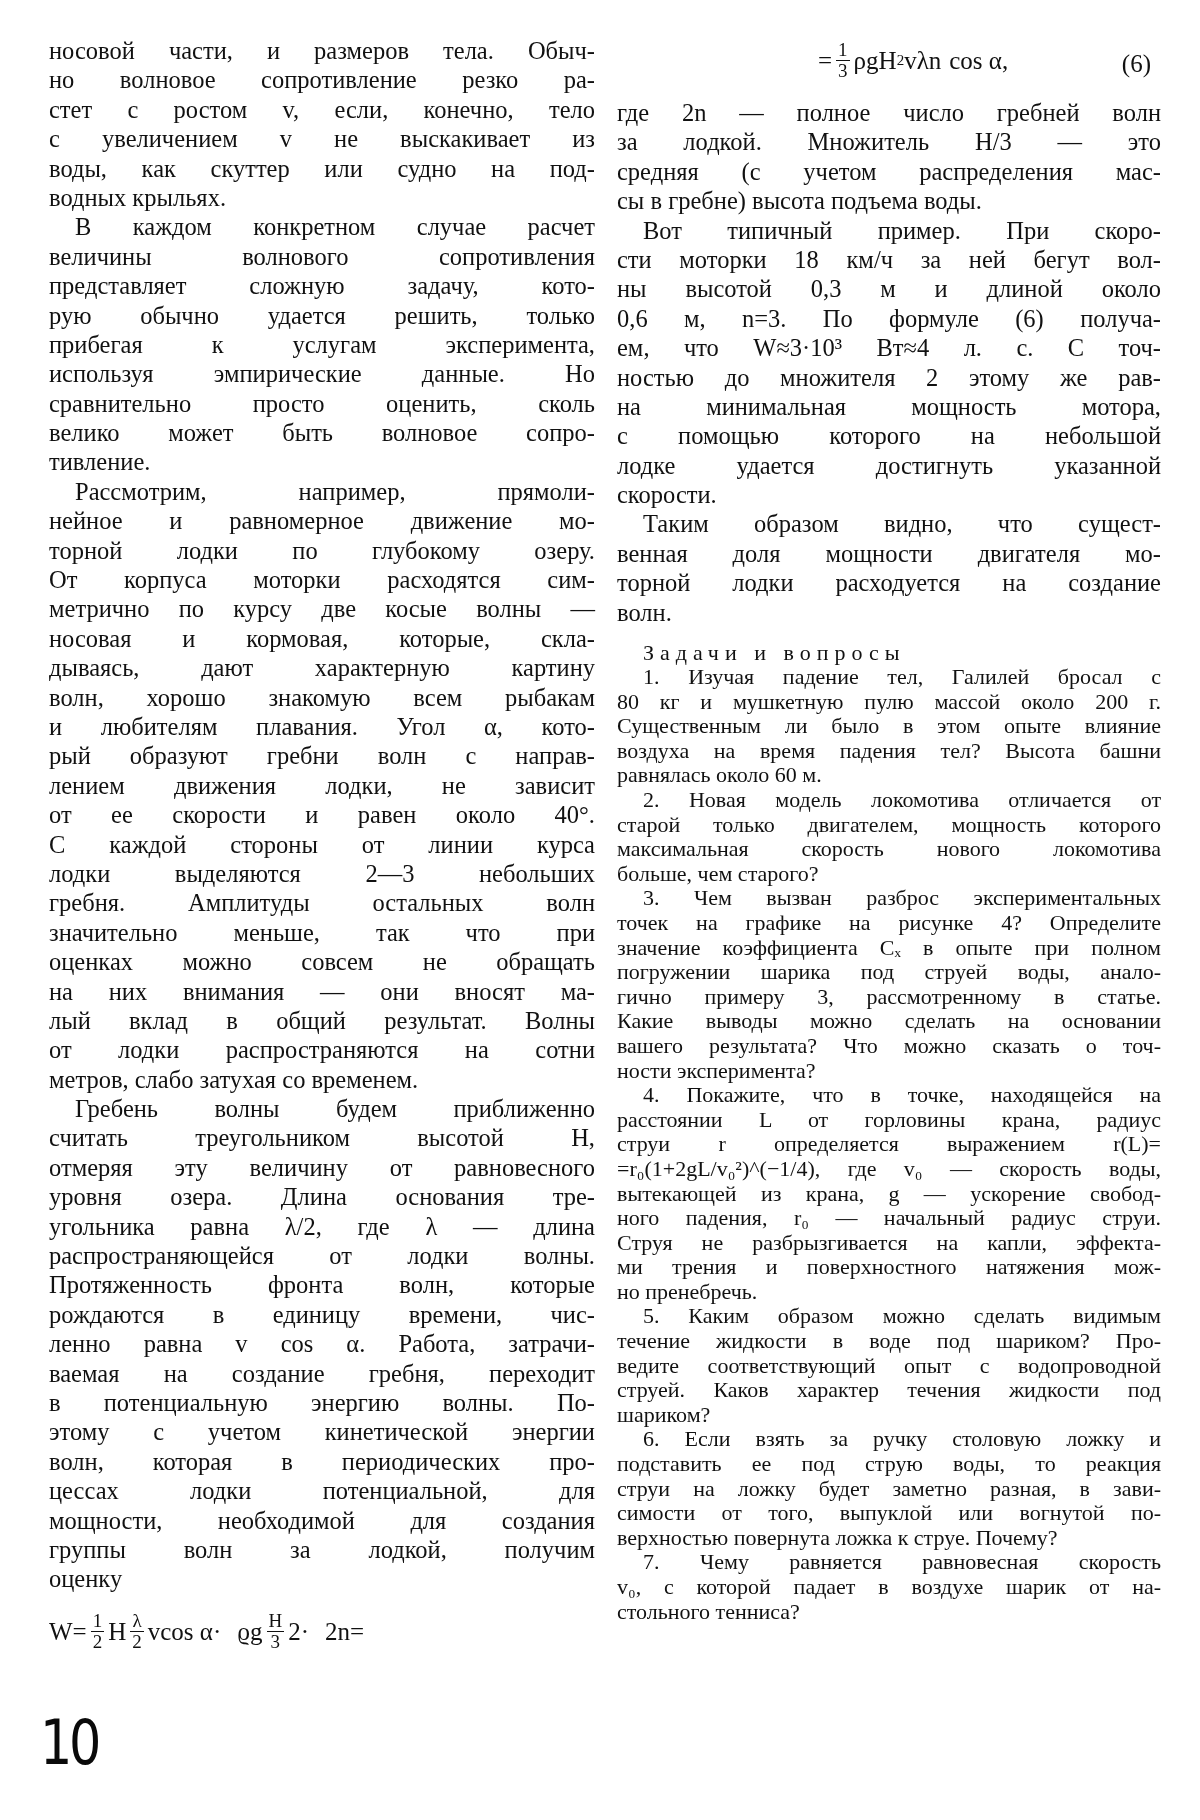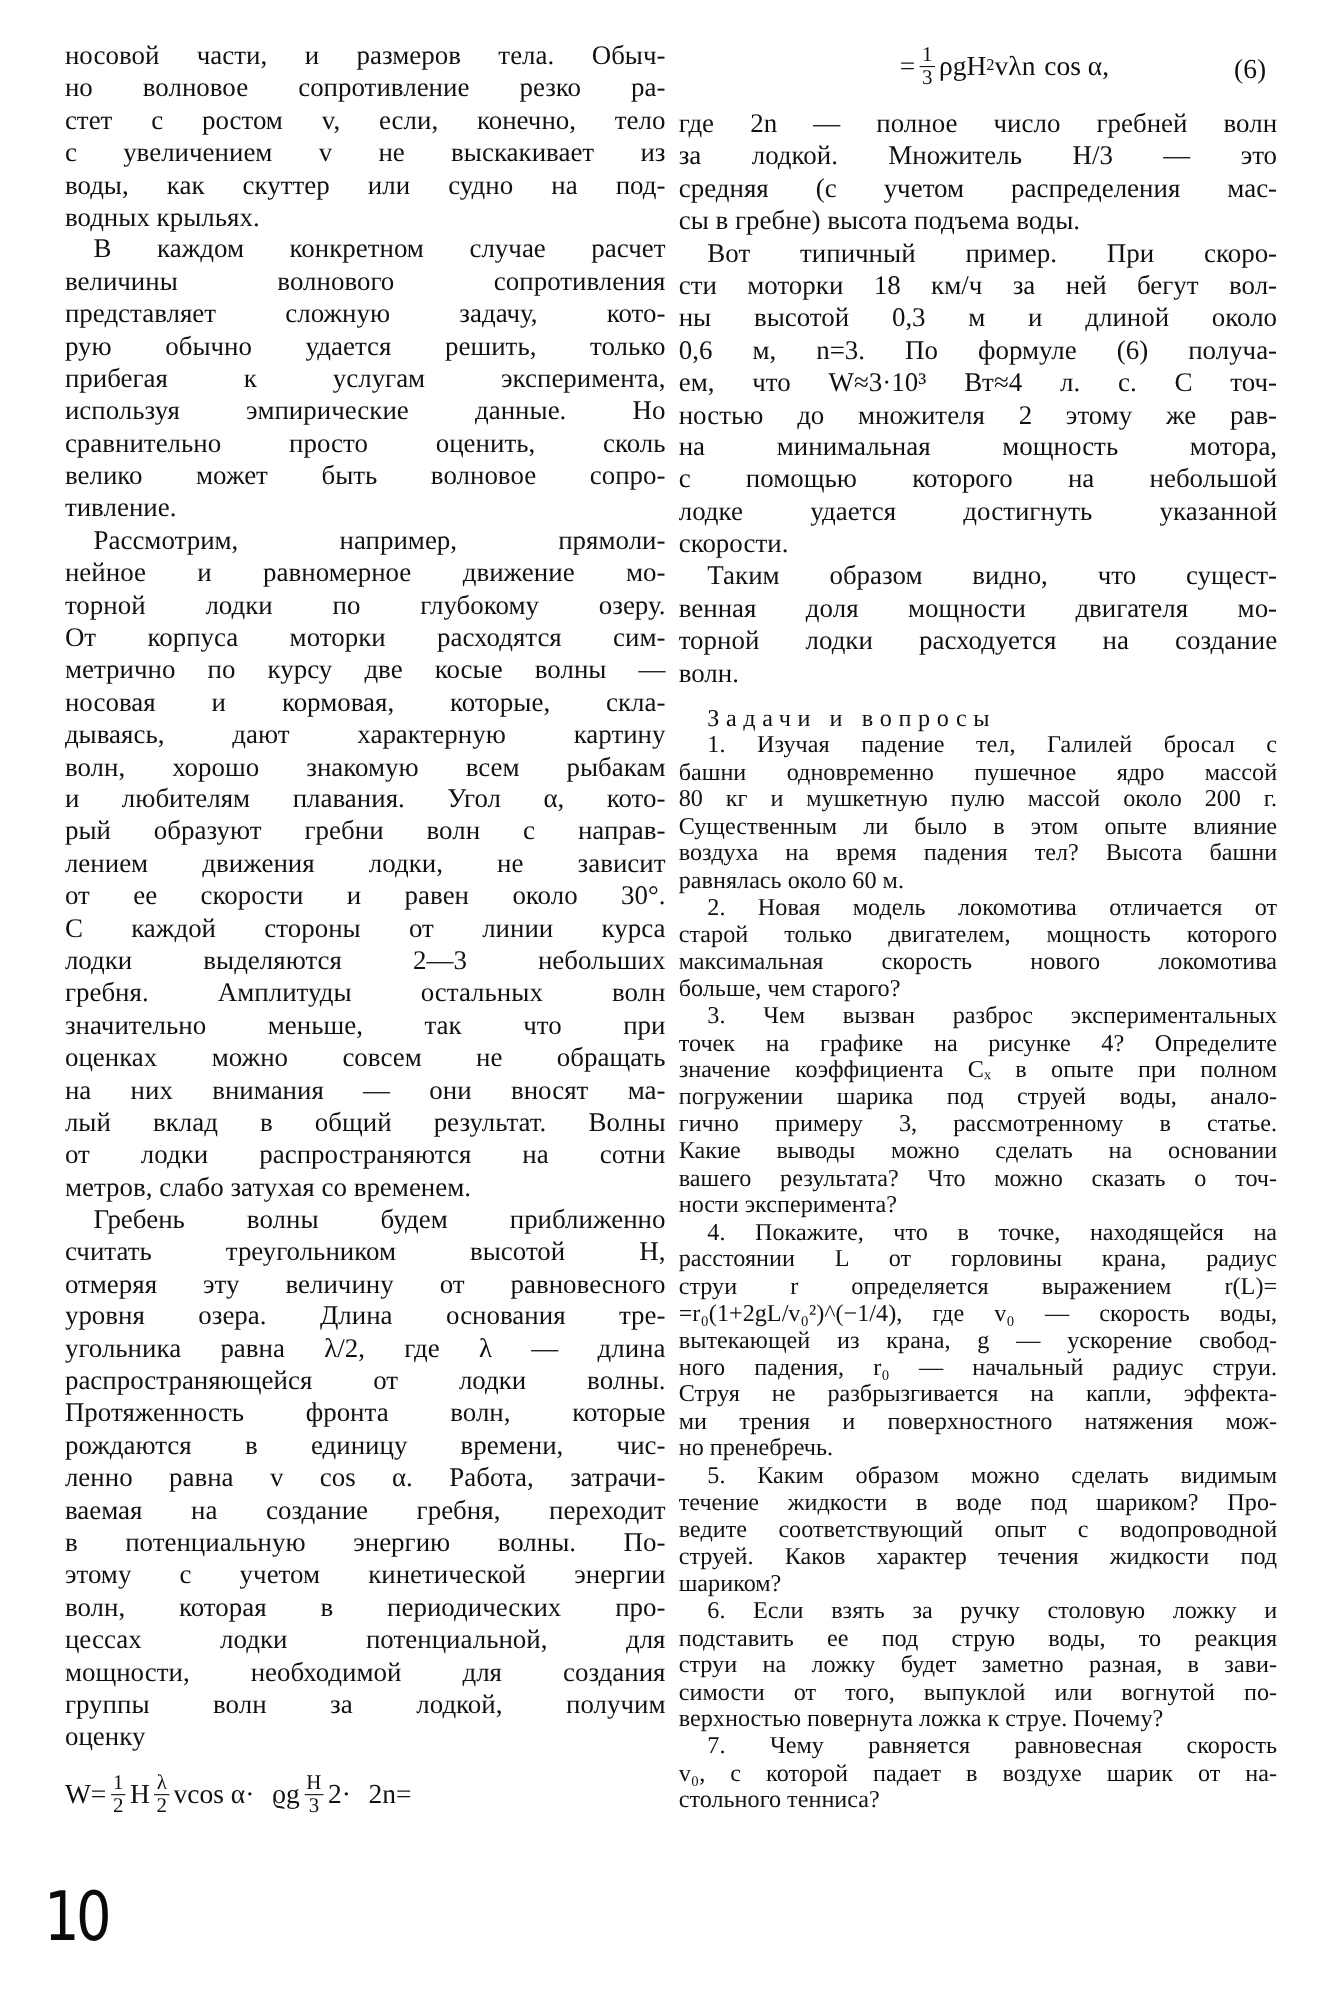--- a/index.html
+++ b/index.html
@@ -1,19 +1,19 @@
 <!DOCTYPE html>
 <html><head>
   <meta charset="utf-8">
   <style>
     html, body { margin: 0; padding: 0; background: #ffffff; }
     body { width: 1200px; height: 1820px; position: relative; overflow: hidden;
            font-family: "Liberation Serif", "DejaVu Serif", serif; color: #111; }
     .col { position: absolute; }
-    #left-col { left: 59px; top: 36px; width: 546px; }
+    #left-col { left: 49px; top: 36px; width: 546px; }
     #right-col { left: 617px; top: 36px; width: 544px; }
     .line { display: block; height: 29.4px; line-height: 29.4px; font-size: 24.5px;
             text-align: justify; text-align-last: justify; white-space: nowrap; overflow: visible; }
     .line.last { text-align-last: left; }
     .line.indent { padding-left: 26px; }
     .para { margin: 0; }
     .eq-right { position: relative; height: 62px; font-size: 25px; }
     .eq-right .eq-body { position: absolute; left: 201px; top: 4px; display: flex; align-items: center; }
     .eq-right .eq-num { position: absolute; right: 10px; top: 14px; }
     .frac { display: inline-flex; flex-direction: column; align-items: center; vertical-align: middle;
@@ -62,21 +62,21 @@
         <span class="line">нейное и равномерное движение мо-</span>
         <span class="line">торной лодки по глубокому озеру.</span>
         <span class="line">От корпуса моторки расходятся сим-</span>
         <span class="line">метрично по курсу две косые волны —</span>
         <span class="line">носовая и кормовая, которые, скла-</span>
         <span class="line">дываясь, дают характерную картину</span>
         <span class="line">волн, хорошо знакомую всем рыбакам</span>
         <span class="line">и любителям плавания. Угол α, кото-</span>
         <span class="line">рый образуют гребни волн с направ-</span>
         <span class="line">лением движения лодки, не зависит</span>
-        <span class="line">от ее скорости и равен около 30°.</span>
+        <span class="line">от ее скорости и равен около 40°.</span>
         <span class="line">С каждой стороны от линии курса</span>
         <span class="line">лодки выделяются 2—3 небольших</span>
         <span class="line">гребня. Амплитуды остальных волн</span>
         <span class="line">значительно меньше, так что при</span>
         <span class="line">оценках можно совсем не обращать</span>
         <span class="line">на них внимания — они вносят ма-</span>
         <span class="line">лый вклад в общий результат. Волны</span>
         <span class="line">от лодки распространяются на сотни</span>
         <span class="line last">метров, слабо затухая со временем.</span>
       </div>
@@ -169,21 +169,20 @@
         <span class="line">венная доля мощности двигателя мо-</span>
         <span class="line">торной лодки расходуется на создание</span>
         <span class="line last">волн.</span>
       </div>
     </div>
 
   <div class="tasks-heading">Задачи и вопросы</div>
   <div id="tasks-list">
       <div>
         <span class="tline indent">1. Изучая падение тел, Галилей бросал с</span>
-        <span class="tline">башни одновременно пушечное ядро массой</span>
         <span class="tline">80 кг и мушкетную пулю массой около 200 г.</span>
         <span class="tline">Существенным ли было в этом опыте влияние</span>
         <span class="tline">воздуха на время падения тел? Высота башни</span>
         <span class="tline last">равнялась около 60 м.</span>
       </div>
       <div>
         <span class="tline indent">2. Новая модель локомотива отличается от</span>
         <span class="tline">старой только двигателем, мощность которого</span>
         <span class="tline">максимальная скорость нового локомотива</span>
         <span class="tline last">больше, чем старого?</span>

